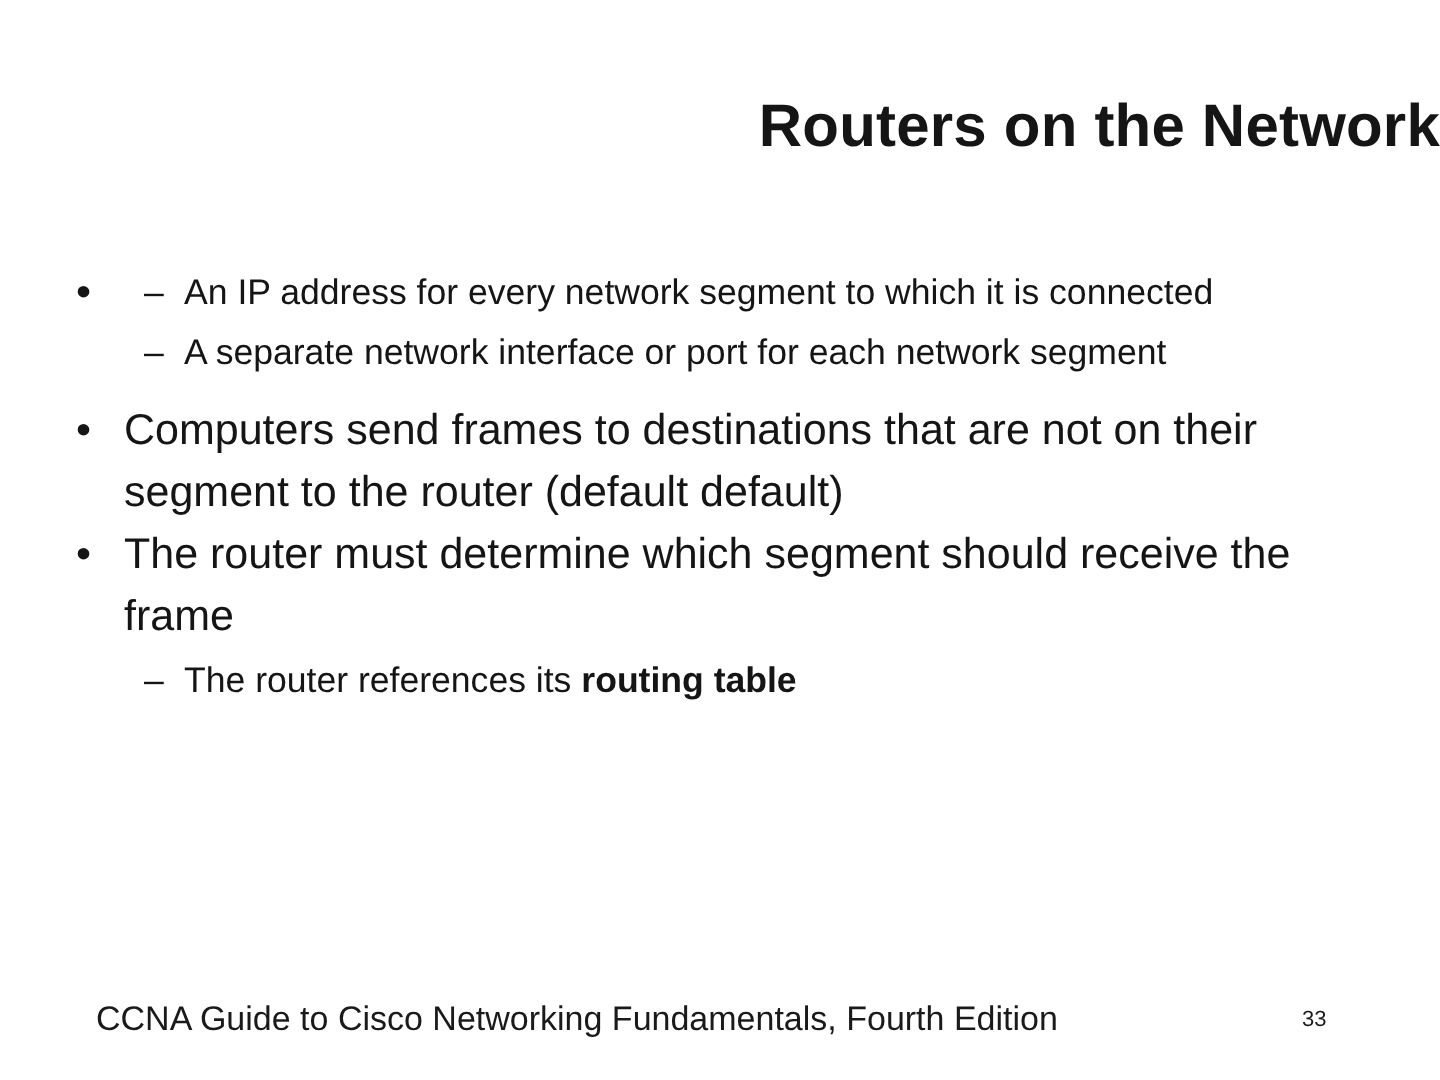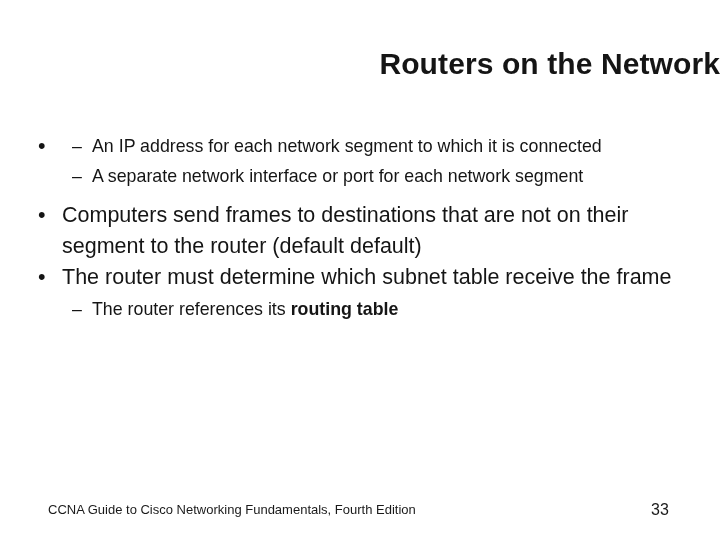--- a/index.html
+++ b/index.html
@@ -106,68 +106,68 @@
     position: absolute;
     left: 0;
     top: 500px;
     width: 720px;
     height: 20px;
   }
   .footer-text {
     position: absolute;
     left: 48px;
     top: 0;
-    font-size: 13px;
+    font-size: 17px;
     line-height: 20px;
     color: #1a1a1a;
     white-space: nowrap;
   }
   .footer-page {
     position: absolute;
     left: 651px;
     top: 0;
-    font-size: 16px;
+    font-size: 11px;
     line-height: 20px;
     color: #1a1a1a;
   }
 </style>
 </head>
 <body>
 
 <div class="slide">
 
   <div class="slide-title">Routers on the Network</div>
 
   <div class="body-area">
     <ul class="lvl1">
 
       <li class="bullet1">
         <span class="marker1">•</span>
         <ul class="lvl2">
           <li class="bullet2">
             <span class="marker2">–</span>
-            <span class="txt2">An IP address for each network segment to which it is connected</span>
+            <span class="txt2">An IP address for every network segment to which it is connected</span>
           </li>
           <li class="bullet2">
             <span class="marker2">–</span>
             <span class="txt2">A separate network interface or port for each network segment</span>
           </li>
         </ul>
       </li>
 
       <div class="spacer-7"></div>
 
       <li class="bullet1">
         <span class="marker1">•</span>
         <span class="txt1">Computers send frames to destinations that are not on their segment to the router (default default)</span>
       </li>
 
       <li class="bullet1">
         <span class="marker1">•</span>
-        <span class="txt1">The router must determine which subnet table receive the frame</span>
+        <span class="txt1">The router must determine which segment should receive the frame</span>
         <ul class="lvl2">
           <li class="bullet2">
             <span class="marker2">–</span>
             <span class="txt2"><span>The router references its </span><b class="strong">routing table</b></span>
           </li>
         </ul>
       </li>
 
     </ul>
   </div>

